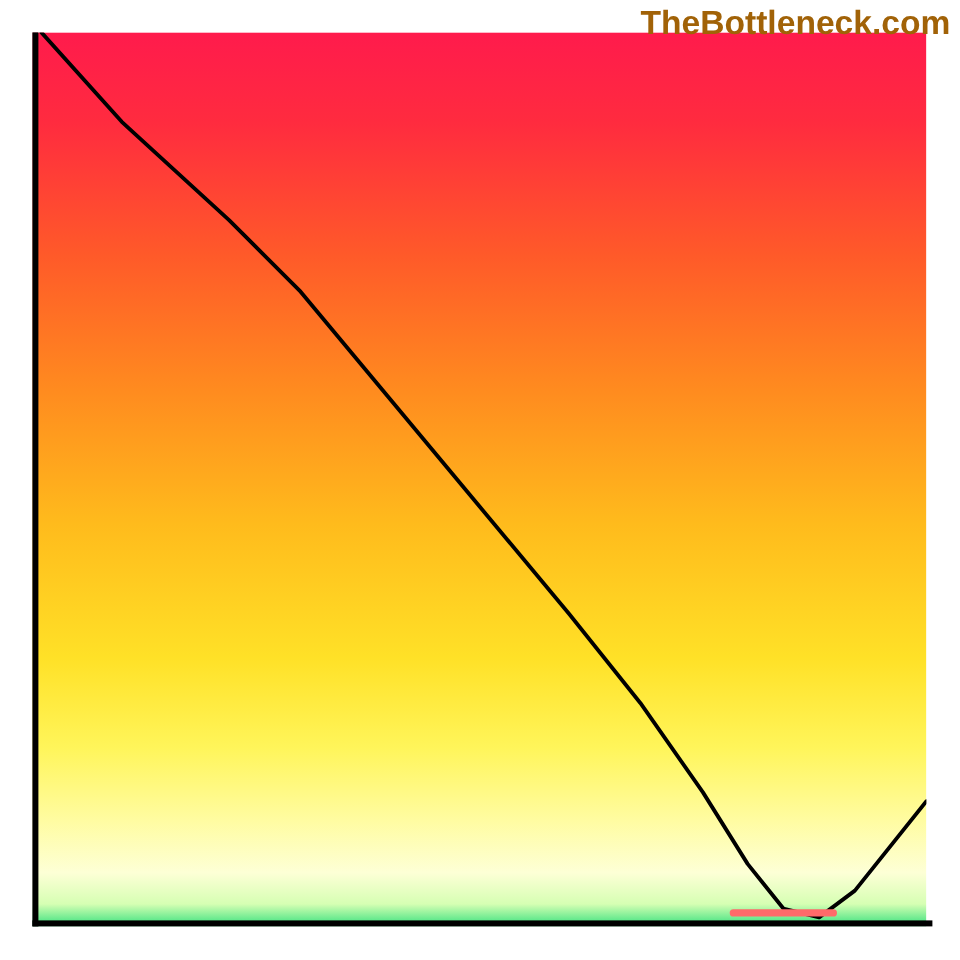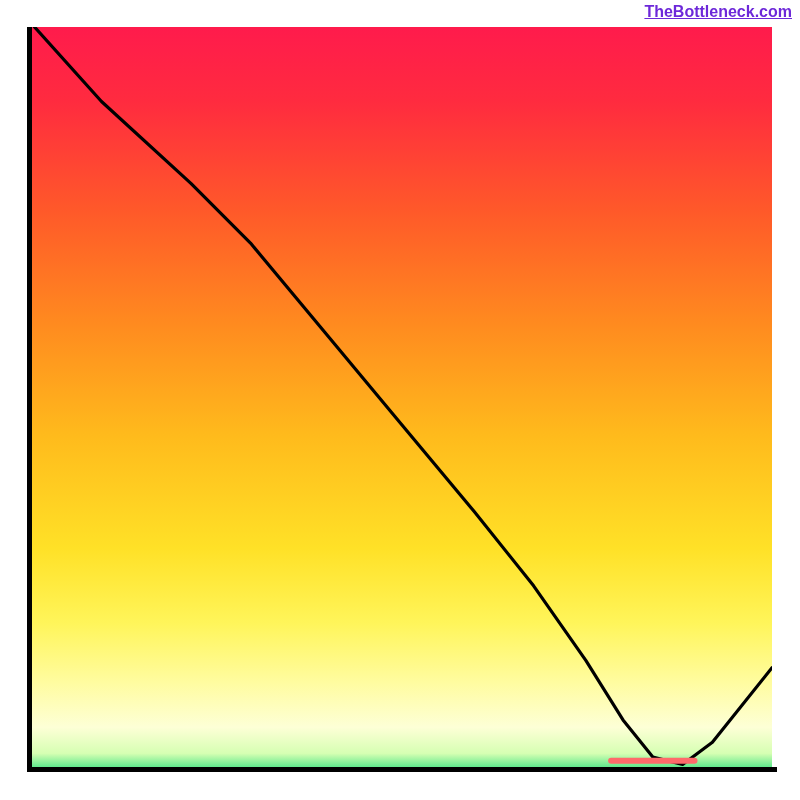--- a/index.html
+++ b/index.html
@@ -13,26 +13,25 @@
   }
   .wrap {
     position: relative;
     width: 800px;
     height: 800px;
   }
   .watermark {
     position: absolute;
     top: 3px;
     right: 8px;
-    font-size: 16px;
+    font-size: 28px;
     font-weight: 700;
-    color: #6d28d9;
+    color: #a16207;
     letter-spacing: 0px;
     z-index: 4;
-    text-decoration: underline;
   }
   .plot {
     position: absolute;
     left: 27px;
     top: 27px;
     width: 745px;
     height: 745px;
     z-index: 1;
   }
   .plot svg {

